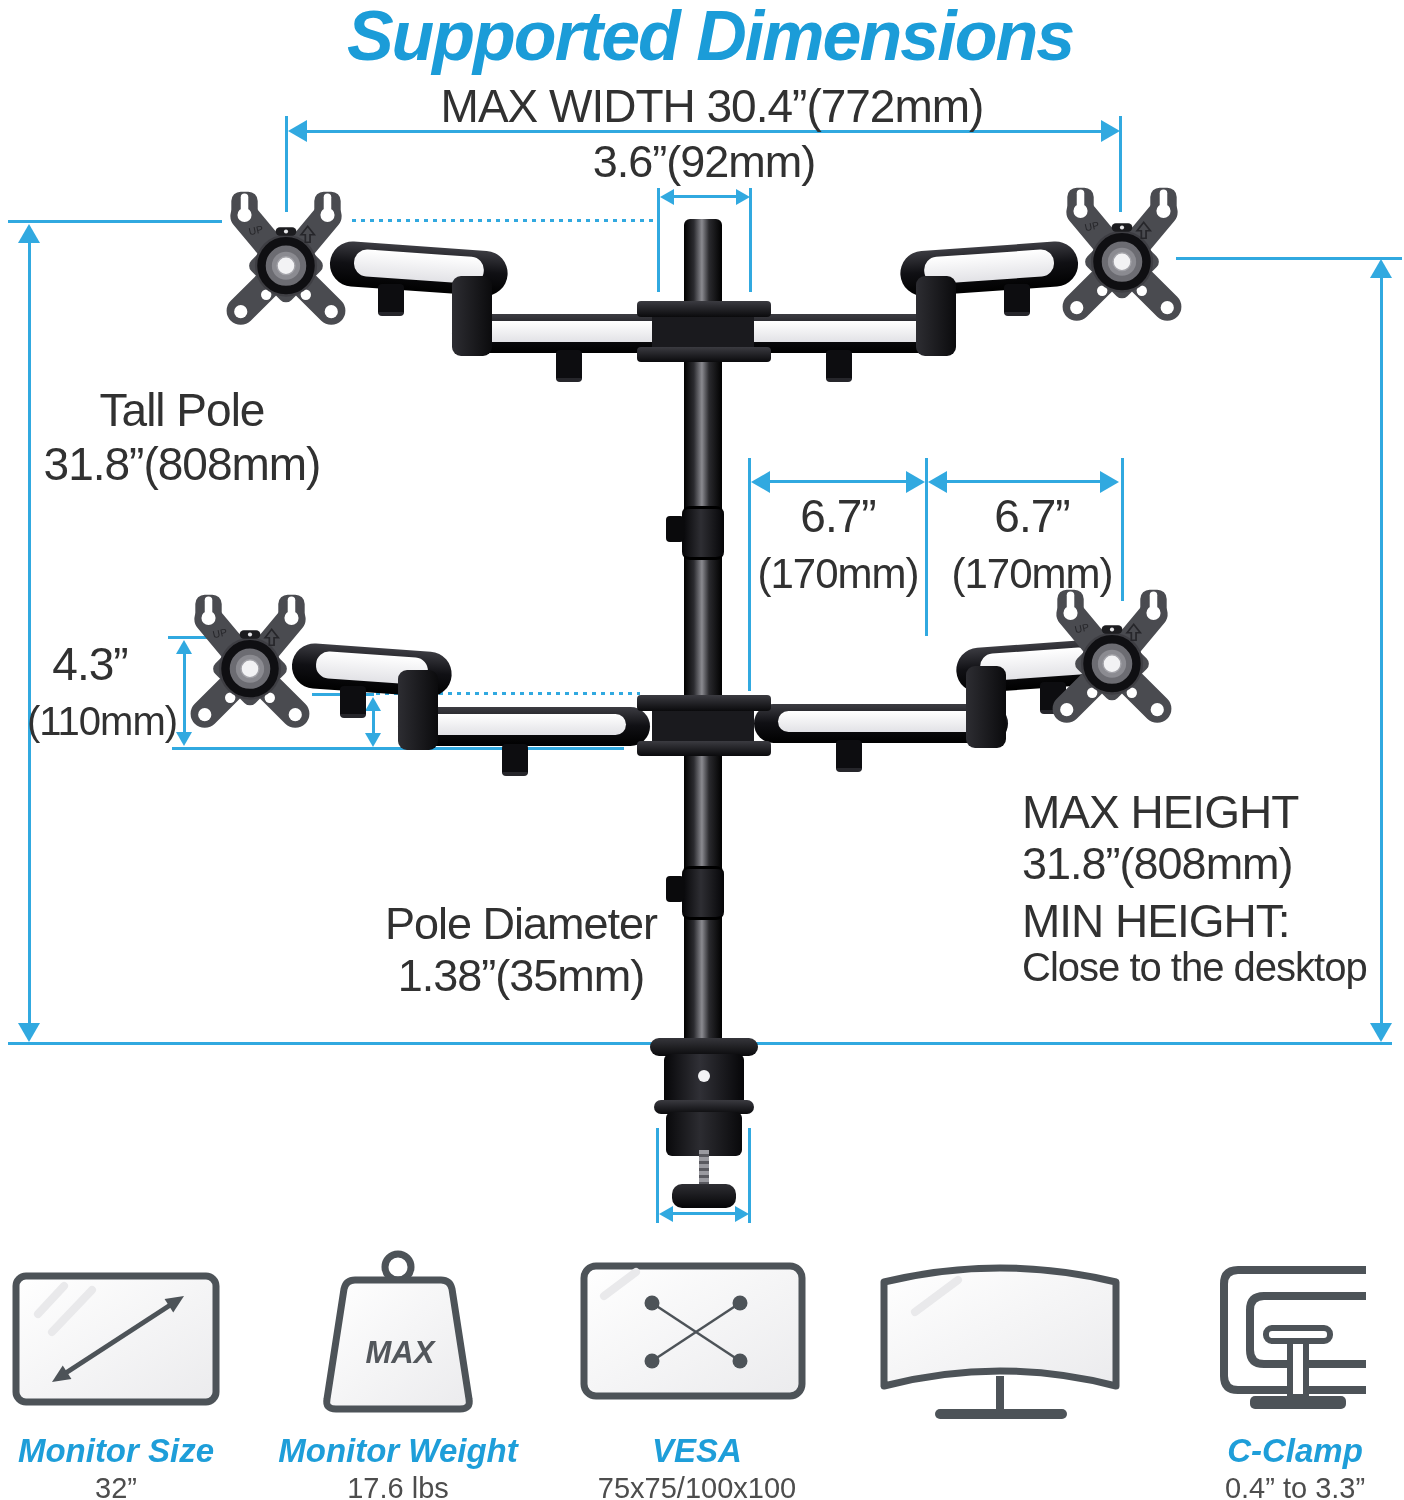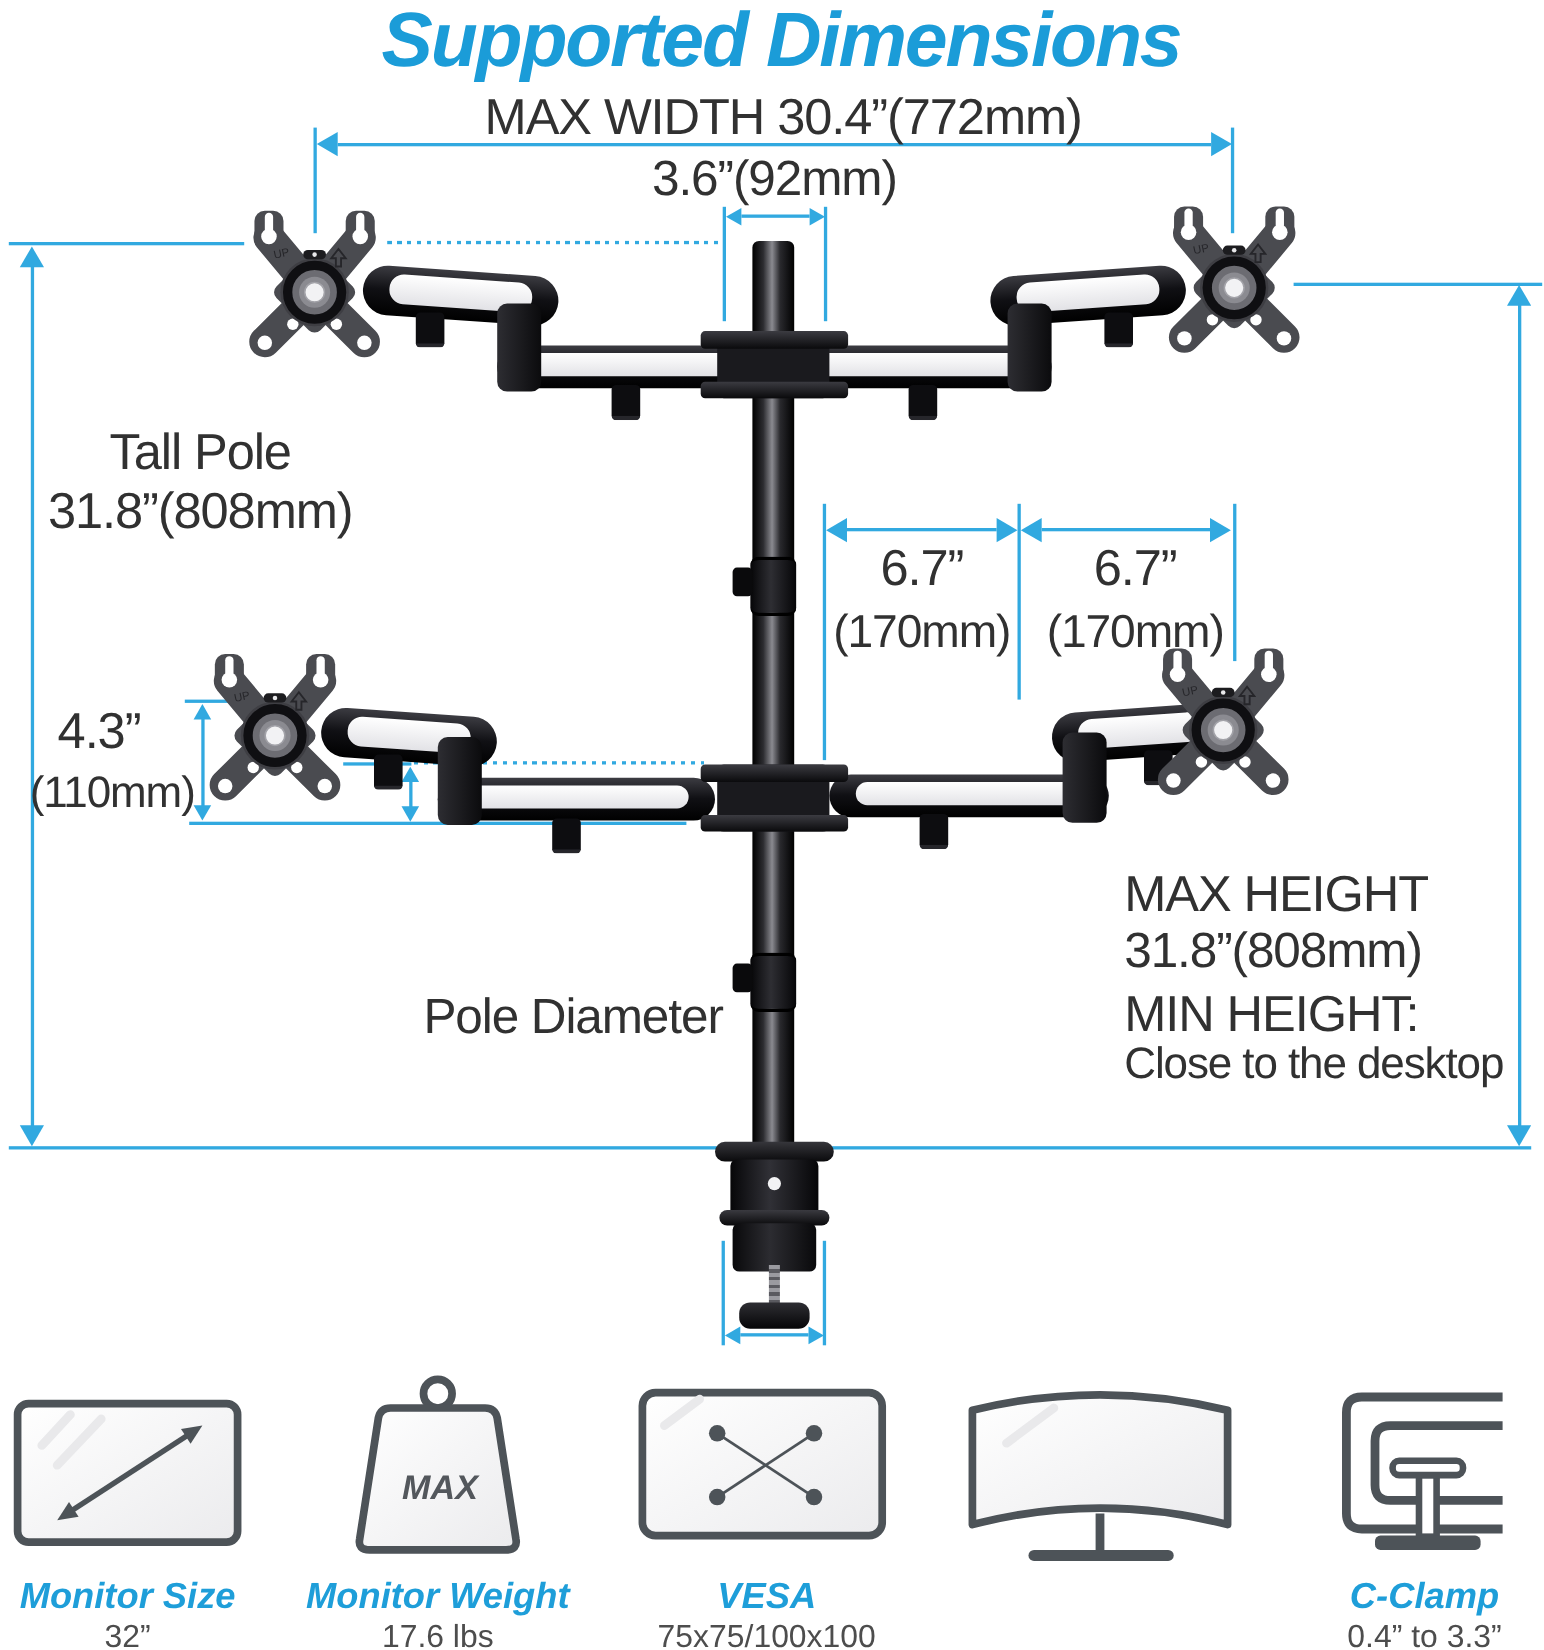--- a/index.html
+++ b/index.html
@@ -91,20 +91,21 @@
   <div class="t c f45 lbl" style="left:554px;top:138px;width:300px;">3.6”(92mm)</div>
   <div class="t c f46 lbl" style="left:32px;top:386px;width:300px;">Tall Pole</div>
   <div class="t c f46 lbl" style="left:22px;top:440px;width:320px;">31.8”(808mm)</div>
   <div class="t c f46 lbl" style="left:758px;top:492px;width:160px;">6.7”</div>
   <div class="t c f42 lbl" style="left:748px;top:552px;width:180px;">(170mm)</div>
   <div class="t c f46 lbl" style="left:952px;top:492px;width:160px;">6.7”</div>
   <div class="t c f42 lbl" style="left:942px;top:552px;width:180px;">(170mm)</div>
   <div class="t c f46 lbl" style="left:20px;top:640px;width:140px;">4.3”</div>
   <div class="t c f40 lbl" style="left:22px;top:700px;width:160px;">(110mm)</div>
   <div class="t c f45 lbl" style="left:371px;top:900px;width:300px;text-align:center;">Pole Diameter</div>
+  <div class="t c f45 lbl" style="left:391px;top:952px;width:260px;">1.38”(35mm)</div>
   <div class="t f46 lbl" style="left:1022px;top:788px;">MAX HEIGHT</div>
   <div class="t f45 lbl" style="left:1022px;top:840px;">31.8”(808mm)</div>
   <div class="t f46 lbl" style="left:1022px;top:897px;">MIN HEIGHT:</div>
   <div class="t f40 lbl" style="left:1022px;top:946px;">Close to the desktop</div>
 
   <div class="vl dim" style="left:285px;top:116px;height:96px;"></div>
   <div class="vl dim" style="left:1119px;top:116px;height:96px;"></div>
   <div class="ar al dim" style="left:288px;top:120px;"></div>
   <div class="hl dim" style="left:307px;top:130px;width:794px;"></div>
   <div class="ar arr dim" style="left:1101px;top:120px;"></div>

